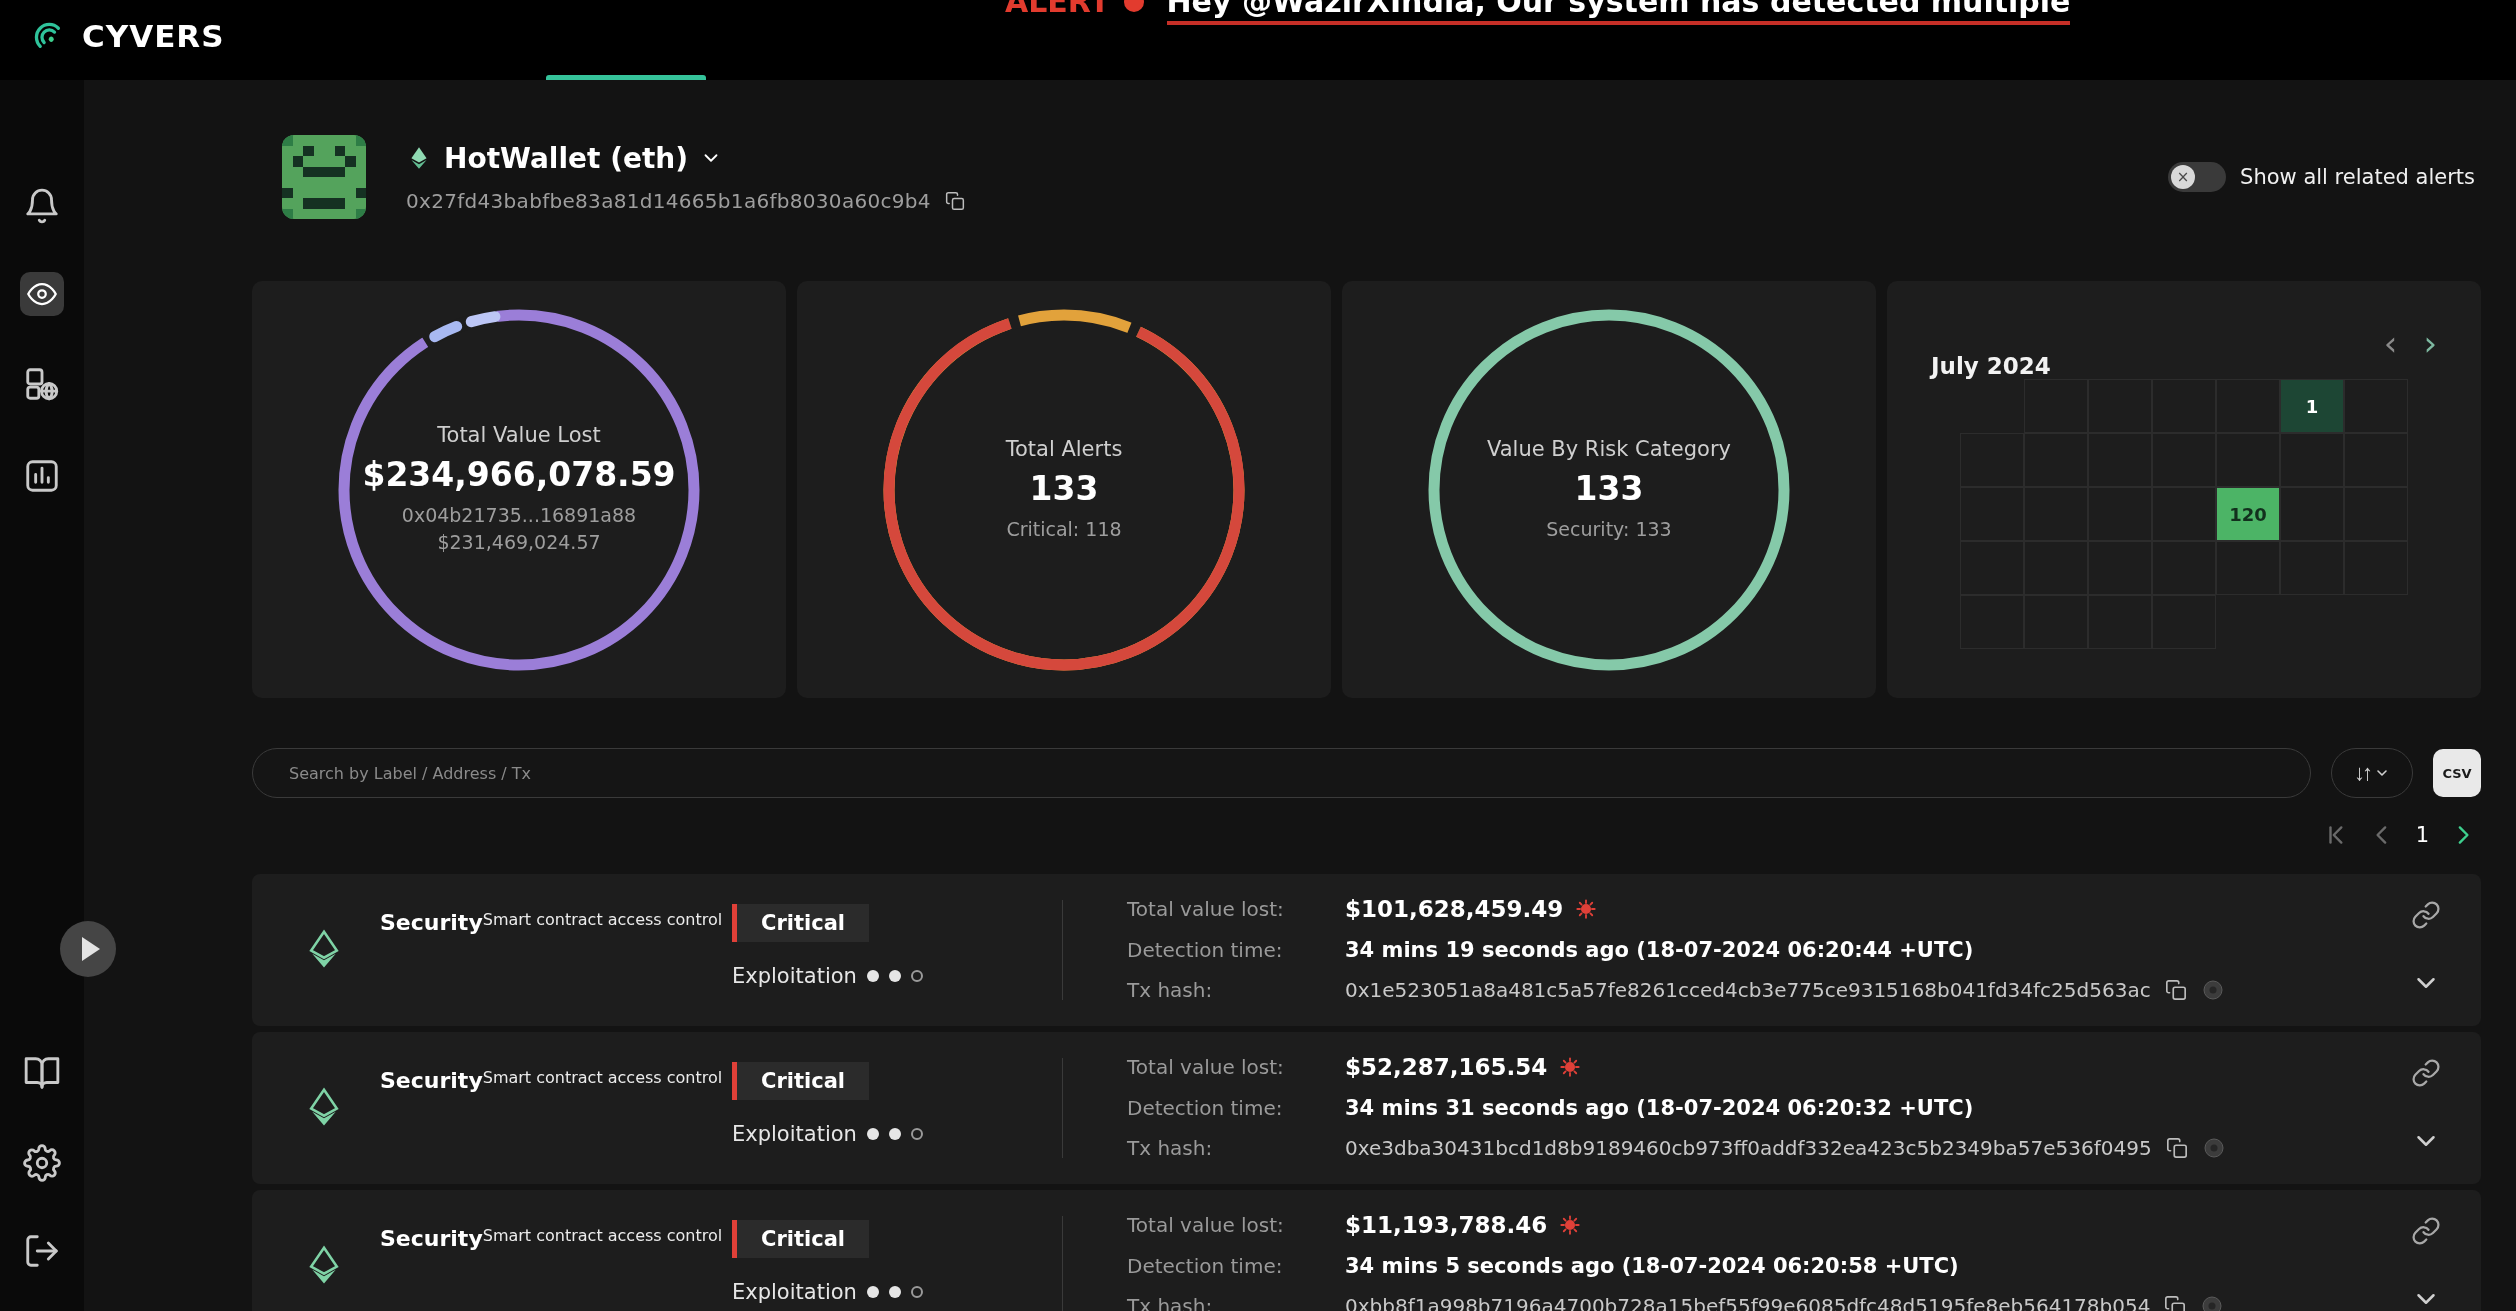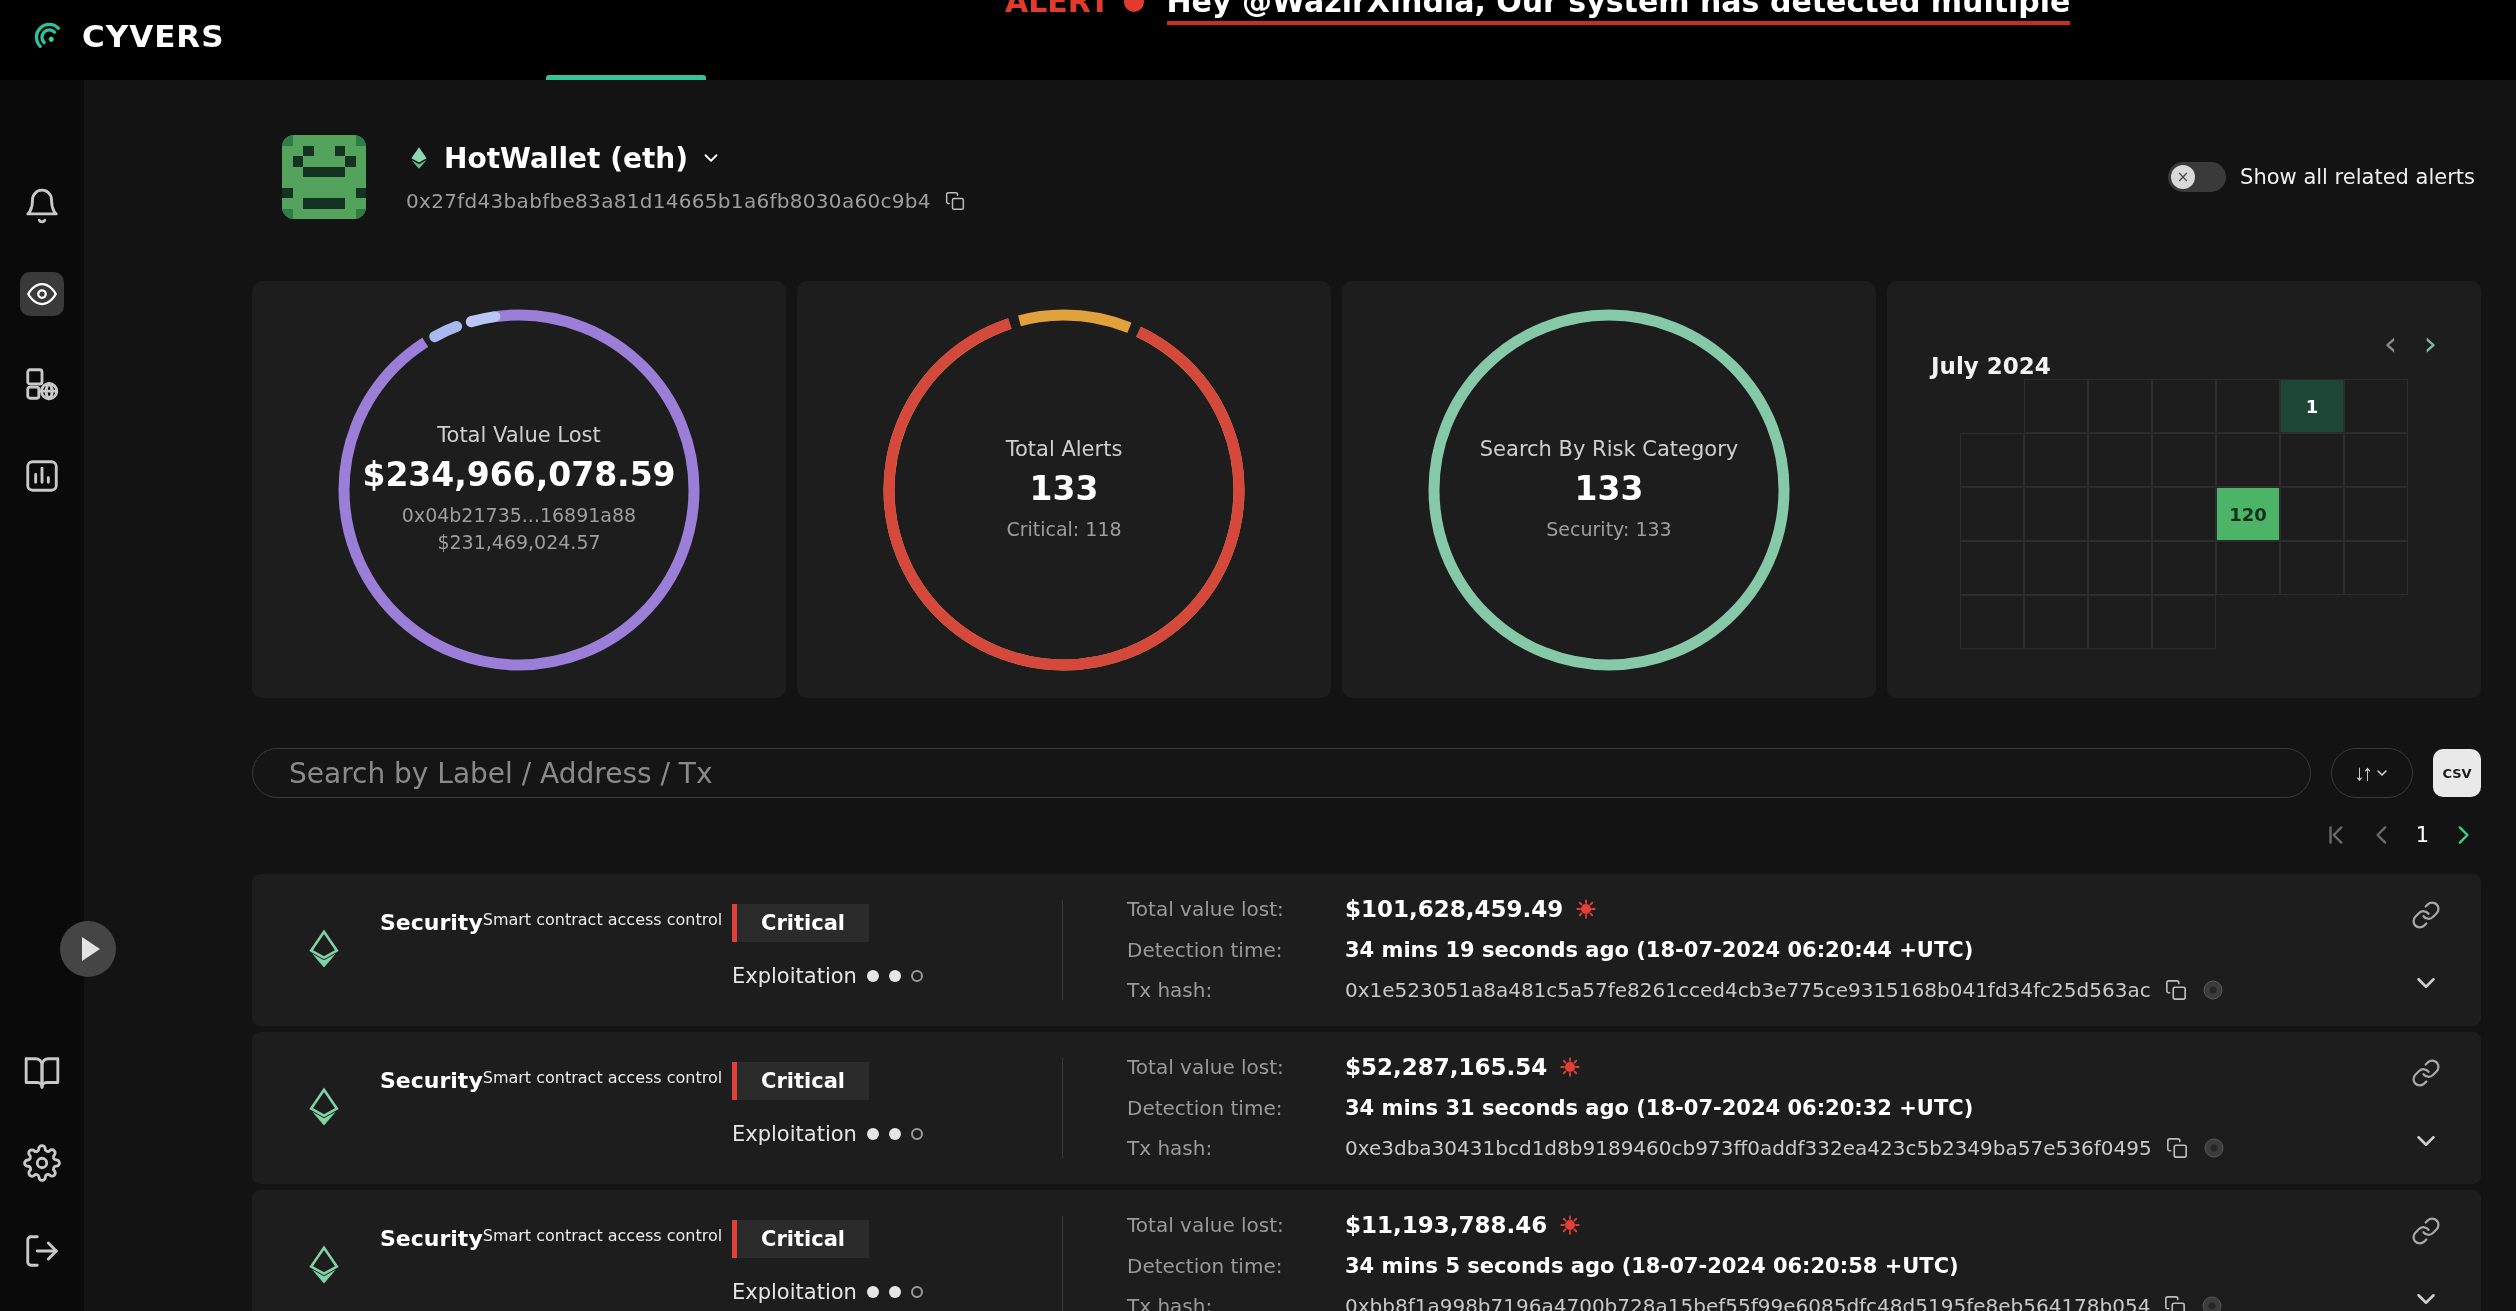--- a/index.html
+++ b/index.html
@@ -80,21 +80,21 @@
   .cal-day { color:#d6d6d6; font-size:18px; font-weight:600; text-align:center; height:30px; }
   .cal-grid { display:grid; grid-template-columns:repeat(7,64px); grid-auto-rows:54px; justify-content:center; }
   .cal-cell { display:flex; align-items:center; justify-content:center; font-size:18px; }
   .cal-cell.in { border:1px solid #2c2c2c; }
   .cal-cell.hl-dark { background:#1d4634; color:#fff; font-weight:600; }
   .cal-cell.hl-bright { background:#4cb466; color:#12301d; font-weight:700; }
 
   
   .toolbar { margin-top:50px; display:flex; align-items:center; gap:20px; }
   .search-input { flex:1; height:50px; border-radius:25px; border:1px solid #3a3a3a; background:#151515;
-    color:#ddd; font-size:28px; padding:0 36px; outline:none; font-family:inherit; }
+    color:#ddd; font-size:16px; padding:0 36px; outline:none; font-family:inherit; }
   .search-input::placeholder { color:#8a8a8a; }
   .sort-btn { width:82px; height:50px; border-radius:25px; border:1px solid #3a3a3a; background:transparent;
     color:#d0d0d0; display:flex; align-items:center; justify-content:center; gap:4px; cursor:pointer; }
   .sort-arrows { font-size:22px; letter-spacing:-3px; }
   .csv-btn { width:48px; height:48px; border-radius:10px; background:#e9e9e9; border:none; cursor:pointer;
     font-size:13px; font-weight:700; color:#1a1a1a; font-family:inherit; }
 
   
   .pagination { margin-top:24px; display:flex; justify-content:flex-end; align-items:center; gap:20px;
     padding-right:6px; }
@@ -297,21 +297,21 @@
           <div class="stat-value">133</div>
           <div class="stat-sub">Critical: 118</div>
         </div>
       </div>
 
       <div class="stat-card">
         <svg width="372" height="372" viewBox="0 0 372 372">
           <circle cx="186" cy="186" r="175" fill="none" stroke="#85c9a9" stroke-width="11"></circle>
         </svg>
         <div class="stat-center">
-          <div class="stat-title">Search By Risk Category</div>
+          <div class="stat-title">Value By Risk Category</div>
           <div class="stat-value">133</div>
           <div class="stat-sub">Security: 133</div>
         </div>
       </div>
 
       <div class="cal-card">
         <div class="cal-head">
           <span class="cal-title">July 2024</span>
           <span class="cal-arrows">
             <span class="cal-prev">‹</span>

